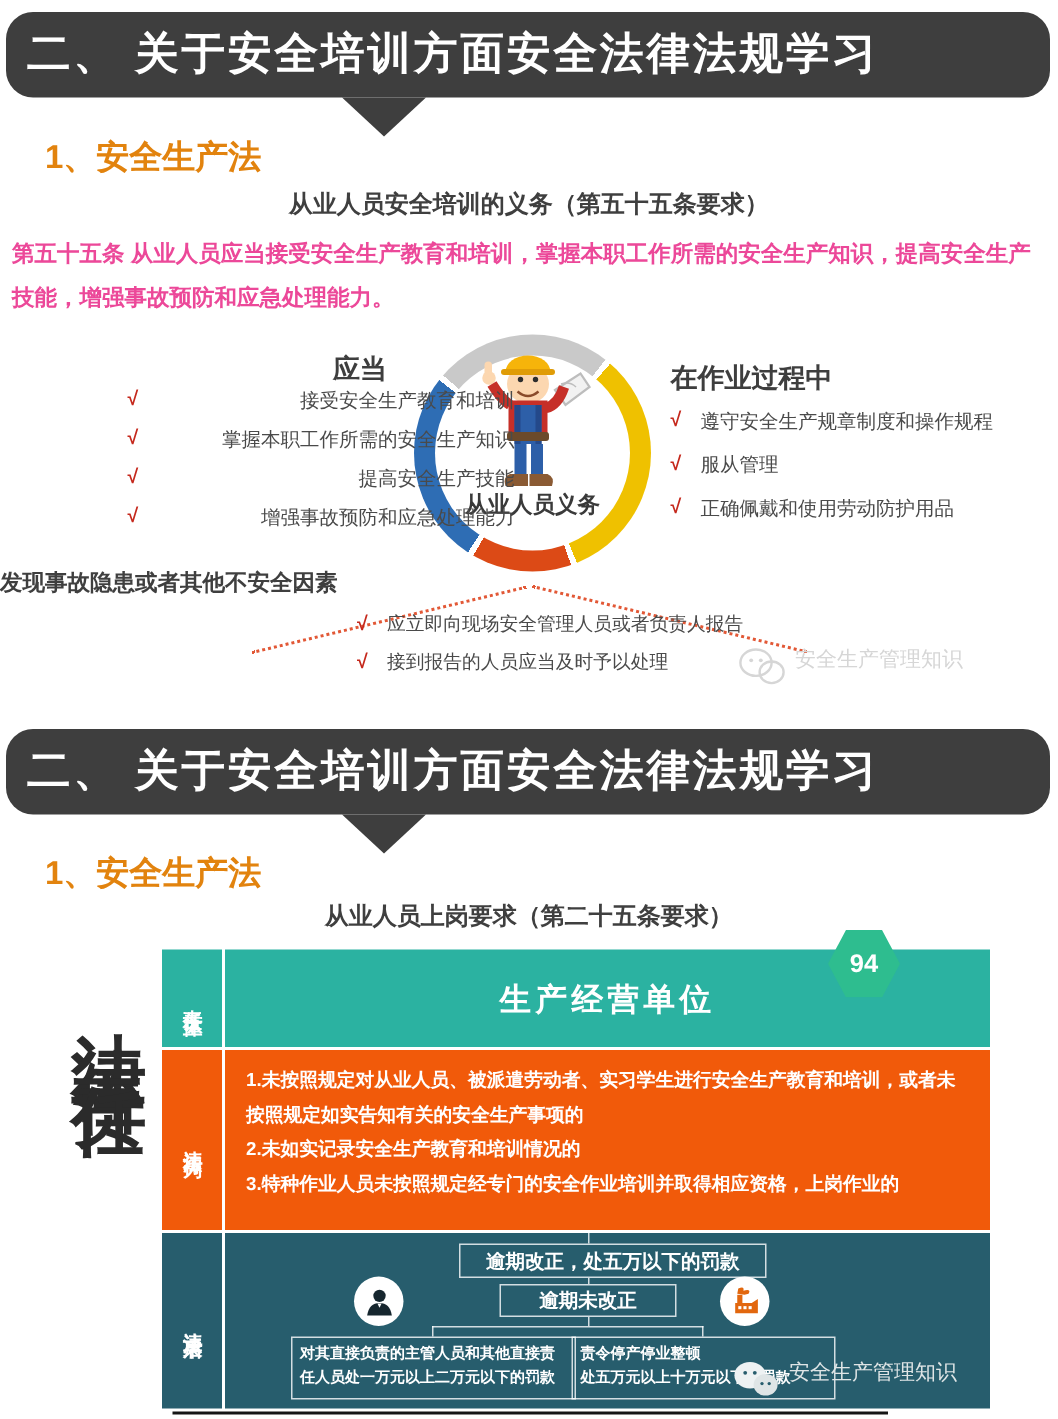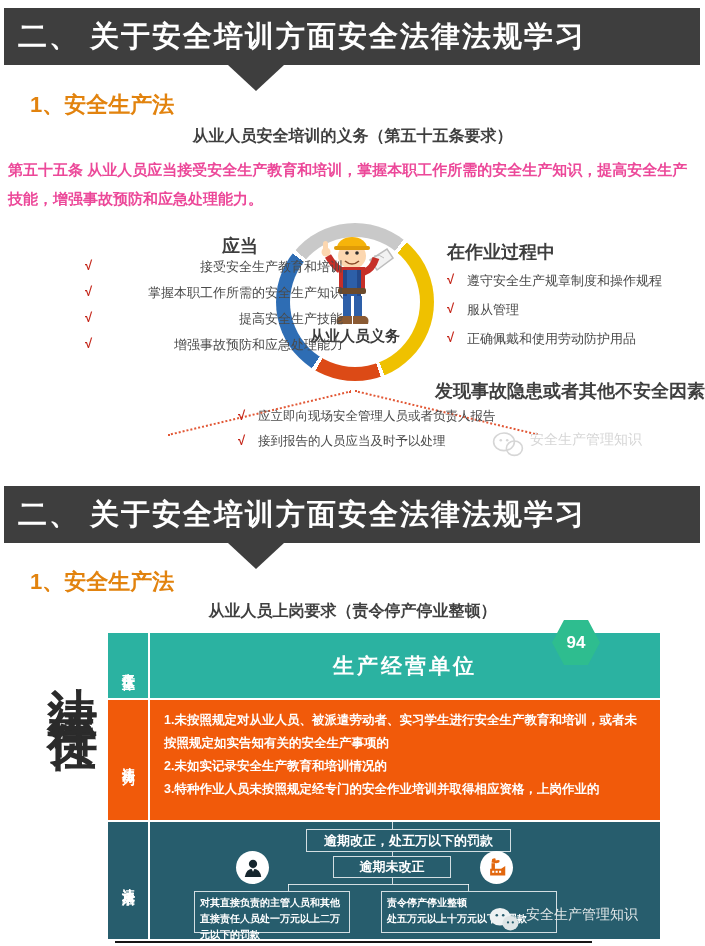--- a/index.html
+++ b/index.html
@@ -2,21 +2,21 @@
 <html><head>
 <meta charset="utf-8">
 <style>
   html,body{margin:0;padding:0;background:#fff;}
   .page{position:relative;width:705px;height:946px;background:#fff;overflow:hidden;
         font-family:"Liberation Sans","DejaVu Sans",sans-serif;}
 
   
   .banner{position:absolute;left:4px;width:696px;height:57px;background:#3e3e3e;color:#fff;
           font-size:29px;font-weight:bold;line-height:57px;padding-left:14px;letter-spacing:2px;
-          box-sizing:border-box;white-space:nowrap;}
+          box-sizing:border-box;white-space:nowrap;border-radius:18px;}
   .banner-tri{position:absolute;width:0;height:0;border-left:28px solid transparent;
           border-right:28px solid transparent;border-top:26px solid #3e3e3e;}
 
   .law-heading{position:absolute;left:30px;font-size:22px;font-weight:bold;color:#e2830e;}
   .subtitle{position:absolute;left:0;width:705px;text-align:center;font-size:16px;
             font-weight:bold;color:#3f3f3f;}
   .article{position:absolute;left:8px;width:690px;font-size:15px;font-weight:bold;
            color:#ec4899;line-height:1.9;}
 
   
@@ -33,21 +33,21 @@
   .grp-title{position:absolute;font-size:18px;font-weight:bold;color:#3e3e3e;}
   .chk-row{display:flex;align-items:flex-start;color:#4a4a4a;font-size:13px;}
   .chk{color:#c5281c;font-size:13px;font-weight:bold;flex:0 0 20px;}
   .lrow{height:26px;}
   .rrow{height:29px;}
   .left-items{position:absolute;left:85px;top:258px;width:258px;}
   .left-items .chk-row span.t{flex:1;text-align:right;}
   .right-items{position:absolute;left:447px;top:272px;width:240px;}
 
   .dotline{position:absolute;border-top:2px dotted #e25836;width:188px;transform-origin:left center;}
-  .bottom-title{position:absolute;left:0;width:705px;text-align:right;font-size:18px;
+  .bottom-title{position:absolute;left:0;width:705px;text-align:left;font-size:15px;
     font-weight:bold;color:#3f3f3f;}
   .bottom-items{position:absolute;left:238px;top:408px;width:320px;}
   .brow{height:25px;font-size:12.5px;}
 
   .watermark{position:absolute;display:flex;align-items:flex-start;gap:6px;font-size:14px;
     color:#d6d6d6;font-weight:normal;}
   .watermark.dark{color:#dfe5e6;}
 
   
   .side-title{position:absolute;left:40px;top:648px;writing-mode:vertical-rl;
@@ -176,21 +176,21 @@
       <circle cx="11" cy="11" r="1.6" fill="#d6d6d6"></circle>
         <circle cx="19" cy="11" r="1.6" fill="#d6d6d6"></circle>
     </svg>
     <span>安全生产管理知识</span>
   </div>
 
   <div class="banner" style="top:486px">二、 关于安全培训方面安全法律法规学习</div>
   <div class="banner-tri" style="left:228px;top:543px"></div>
 
   <div class="law-heading" style="top:567px">1、安全生产法</div>
-  <div class="subtitle" style="top:601px">从业人员上岗要求（责令停产停业整顿）</div>
+  <div class="subtitle" style="top:601px">从业人员上岗要求（第二十五条要求）</div>
 
   <div class="side-title">法律责任</div>
 
   <div class="tlabel r1">责任主体</div>
   <div class="tcell r1 r1c">生产经营单位</div>
   <div class="badge">94</div>
 
   <div class="tlabel r2">违法行为</div>
   <div class="tcell r2 r2c">
     <div>1.未按照规定对从业人员、被派遣劳动者、实习学生进行安全生产教育和培训，或者未按照规定如实告知有关的安全生产事项的</div>
@@ -202,21 +202,21 @@
   <div class="tcell r3">
     <div class="fline" style="left:242px;top:0;width:1px;height:7px"></div>
     <div class="fbox ctr" style="left:156px;top:7px;width:205px;height:23px">逾期改正，处五万以下的罚款</div>
     <div class="fline" style="left:242px;top:30px;width:1px;height:4px"></div>
     <div class="fbox ctr" style="left:183px;top:34px;width:118px;height:22px">逾期未改正</div>
     <div class="fline" style="left:242px;top:56px;width:1px;height:6px"></div>
     <div class="fline" style="left:138px;top:62px;width:181px;height:1px"></div>
     <div class="fline" style="left:138px;top:62px;width:1px;height:7px"></div>
     <div class="fline" style="left:318px;top:62px;width:1px;height:7px"></div>
 
-    <div class="fbox resbox" style="left:44px;top:69px;width:156px;height:42px">对其直接负责的主管人员和其他直接责任人员处一万元以上二万元以下的罚款</div>
+    <div class="fbox resbox" style="left:44px;top:69px;width:190px;height:42px">对其直接负责的主管人员和其他直接责任人员处一万元以上二万元以下的罚款</div>
     <div class="fbox resbox" style="left:231px;top:69px;width:176px;height:42px">
       <div>责令停产停业整顿</div>
       <div>处五万元以上十万元以下的罚款</div>
     </div>
 
     <div class="icirc" style="left:86px;top:29px">
       <svg width="22" height="22" viewBox="0 0 32 32">
         <circle cx="16" cy="10" r="6" fill="#16262e"></circle>
         <path d="M4 29 q2 -12 12 -12 q10 0 12 12 z" fill="#16262e"></path>
         <path d="M14 17.5 l2 4 2 -4 z" fill="#fff"></path>

